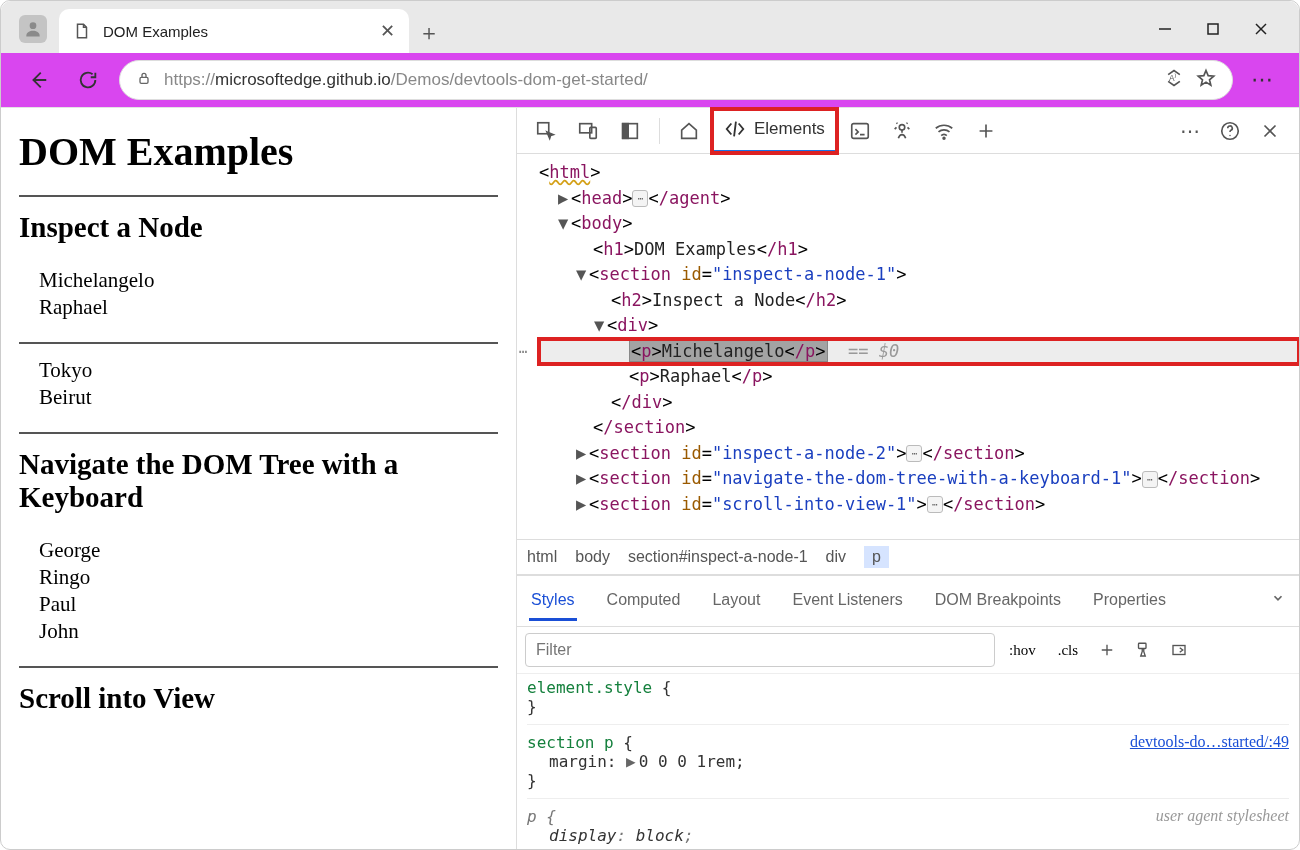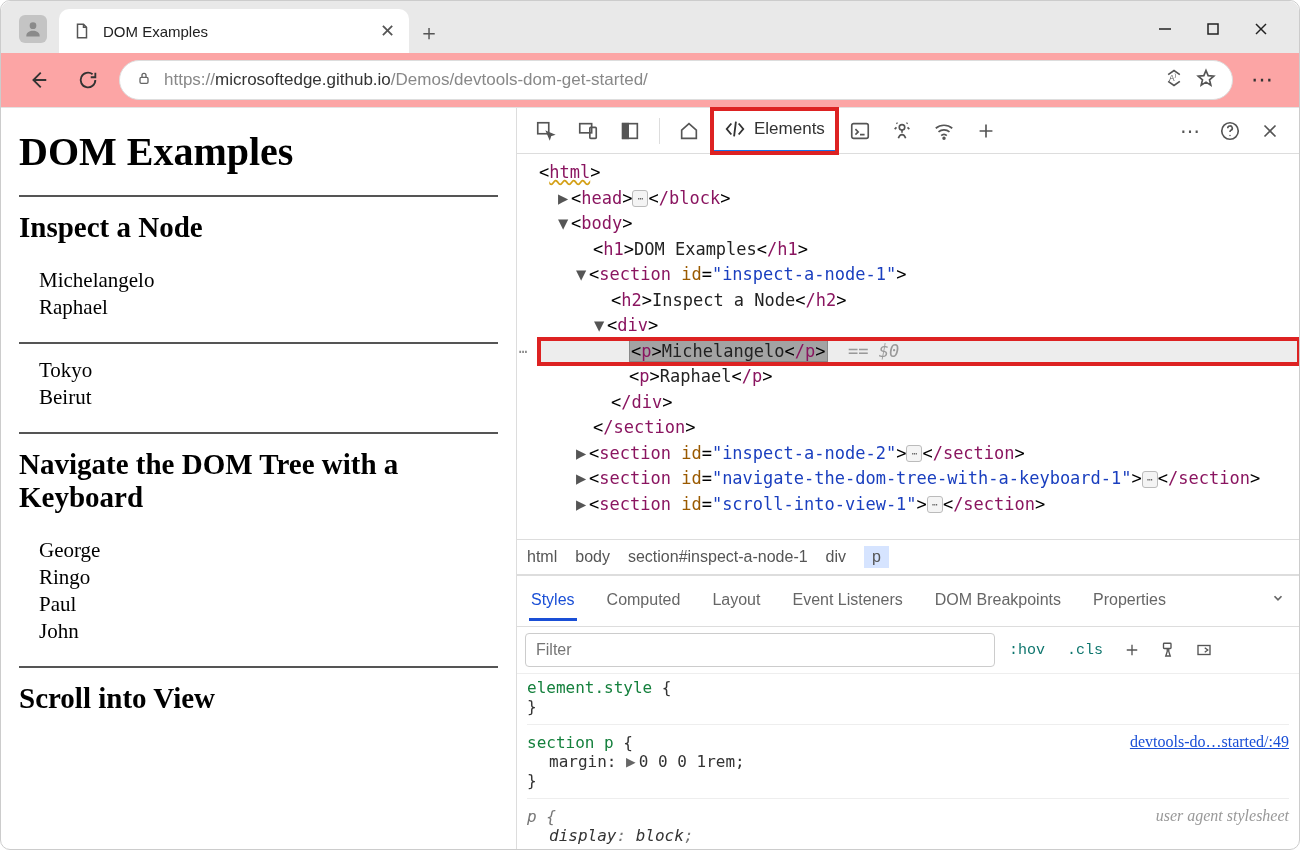--- a/index.html
+++ b/index.html
@@ -12,21 +12,21 @@
   .profile svg { width:20px; height:20px; fill:#8a8a8a;}
   .tab { background:#fff; height:44px; border-radius:10px 10px 0 0; display:flex; align-items:center; padding:0 14px; gap:12px; min-width:350px;}
   .tab .favicon { width:18px; height:18px; }
   .tab .title { font-size:15px; color:#222; flex:1;}
   .tab .close { font-size:18px; color:#555; cursor:pointer;}
   .newtab { width:40px; height:40px; display:flex; align-items:center; justify-content:center; font-size:22px; color:#555; cursor:pointer;}
   .winbtns { margin-left:auto; display:flex; gap:28px; padding:0 28px 14px 0; font-size:15px; color:#222;}
   .winbtns span { cursor:pointer; display:flex; align-items:center; justify-content:center; width:20px; height:20px;}
   
   
-  .toolbar { height:54px; background:#fca5a5; display:flex; align-items:center; padding:0 18px; gap:12px;}
+  .toolbar { height:54px; background:#d946ef; display:flex; align-items:center; padding:0 18px; gap:12px;}
   .navbtn { width:38px; height:38px; display:flex; align-items:center; justify-content:center; cursor:pointer; border-radius:6px;}
   .navbtn svg { width:22px; height:22px; stroke:#333; fill:none; stroke-width:2;}
   .addrbar { flex:1; height:40px; border:1px solid #ddd; border-radius:20px; display:flex; align-items:center; padding:0 16px; gap:12px; font-size:17px; color:#333; background:#fff;}
   .addrbar .lock svg { width:16px; height:16px; stroke:#666; fill:none; stroke-width:2;}
   .addrbar .url { flex:1; white-space:nowrap; overflow:hidden;}
   .addrbar .url .muted { color:#888;}
   .addrbar .tool svg { width:20px; height:20px; stroke:#555; fill:none; stroke-width:2;}
   .menu3 { font-size:22px; color:#333; letter-spacing:2px; cursor:pointer; padding:0 6px;}
   
   
@@ -82,21 +82,21 @@
   
   
   .styles-tabs { height:51px; border-bottom:1px solid #ddd; display:flex; align-items:center; padding:0 12px; gap:28px; font-size:16px; color:#666;}
   .styles-tabs span { cursor:pointer; padding:9px 2px; border-bottom:3px solid transparent;}
   .styles-tabs .active { color:#1a4fd6; border-bottom:3px solid #1a4fd6;}
   .styles-tabs .more { margin-left:auto;}
   
   
   .sttoolbar { display:flex; align-items:center; gap:6px; padding:6px 8px; border-bottom:1px solid #eee;}
   .sttoolbar input { flex:0 1 470px; height:34px; border:1px solid #ccc; border-radius:4px; padding:0 10px; font-size:16px;}
-  .sttoolbar .pill { font-family:Liberation Mono, monospace; font-size:15px; padding:4px 8px; cursor:pointer; color:#0f766e;}
+  .sttoolbar .pill { font-family:Liberation Serif, serif; font-size:15px; padding:4px 8px; cursor:pointer; color:#000000;}
   .sttoolbar .ibtn { width:30px; height:30px; display:flex; align-items:center; justify-content:center; cursor:pointer;}
   .sttoolbar .ibtn svg { width:18px; height:18px; stroke:#555; fill:none; stroke-width:1.8;}
 
   
   .stylespane { flex:0 0 auto; font-family:Consolas,monospace; font-size:16px; overflow-y:scroll; max-height:175px; padding:4px 10px 10px 10px; color:#333;}
   .stylespane::-webkit-scrollbar { width:18px;}
   .stylespane::-webkit-scrollbar-track { background:#f1f1f1;}
   .stylespane::-webkit-scrollbar-thumb { background:#b0b0b0; border-radius:9px; border:3px solid #f1f1f1;}
   .stylespane::-webkit-scrollbar-button { height:18px; background:#f1f1f1;}
   .rule { margin-bottom:6px;}
@@ -275,21 +275,21 @@
         <div class="btn">
             <svg viewBox="0 0 24 24">
               <path d="M6 6l12 12M18 6L6 18"></path>
             </svg>
           </div>
       </div>
     </div>
 
     <div class="domtree">
       <div class="node domline">&lt;<span class="tg wavy">html</span>&gt;</div>
-      <div class="node ind1"><span class="tri">▶</span>&lt;<span class="tg">head</span>&gt;<span class="ell">⋯</span>&lt;<span class="tg">/block</span>&gt;</div>
+      <div class="node ind1"><span class="tri">▶</span>&lt;<span class="tg">head</span>&gt;<span class="ell">⋯</span>&lt;<span class="tg">/agent</span>&gt;</div>
       <div class="node ind1"><span class="tri">▼</span>&lt;<span class="tg">body</span>&gt;</div>
       <div class="node ind3">&lt;<span class="tg">h1</span>&gt;<span class="tx">DOM Examples</span>&lt;<span class="tg">/h1</span>&gt;</div>
       <div class="node ind2"><span class="tri">▼</span>&lt;<span class="tg">section</span> <span class="an">id</span>=<span class="av">"inspect-a-node-1"</span>&gt;</div>
       <div class="node ind4">&lt;<span class="tg">h2</span>&gt;<span class="tx">Inspect a Node</span>&lt;<span class="tg">/h2</span>&gt;</div>
       <div class="node ind3"><span class="tri">▼</span>&lt;<span class="tg">div</span>&gt;</div>
       <div class="node ind5 sel-line redbox">
         <span class="threedots">⋯</span>
         <span class="sel-tag">&lt;<span class="tg">p</span>&gt;<span class="tx">Michelangelo</span>&lt;<span class="tg">/p</span>&gt;</span>
         &nbsp;<span class="gray">== $0</span>
       </div>

